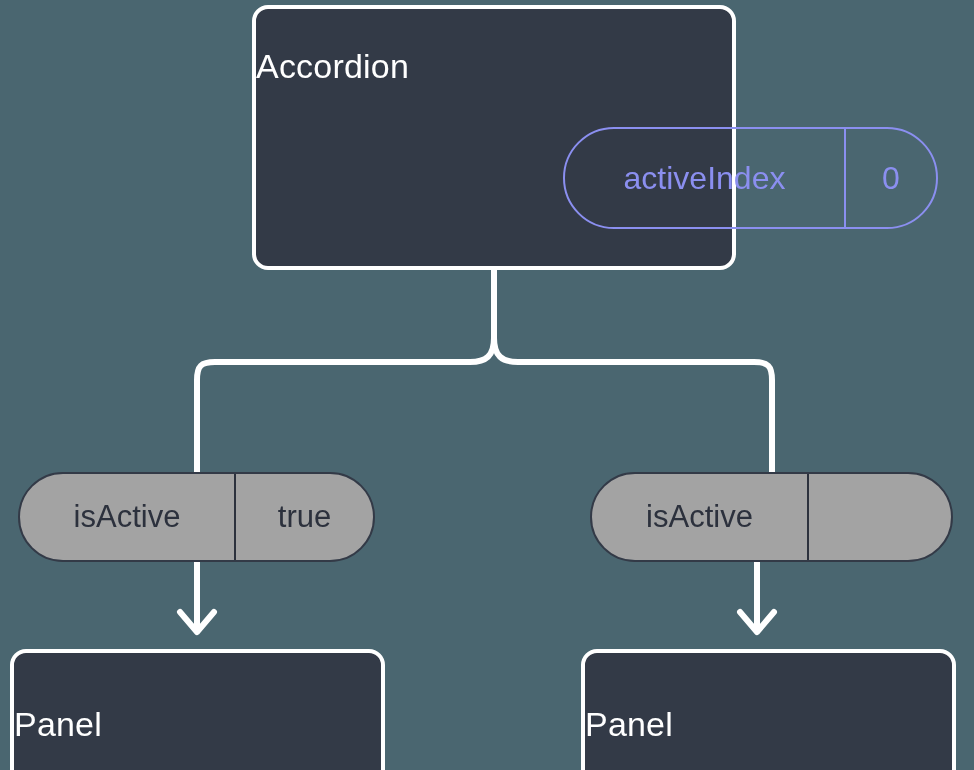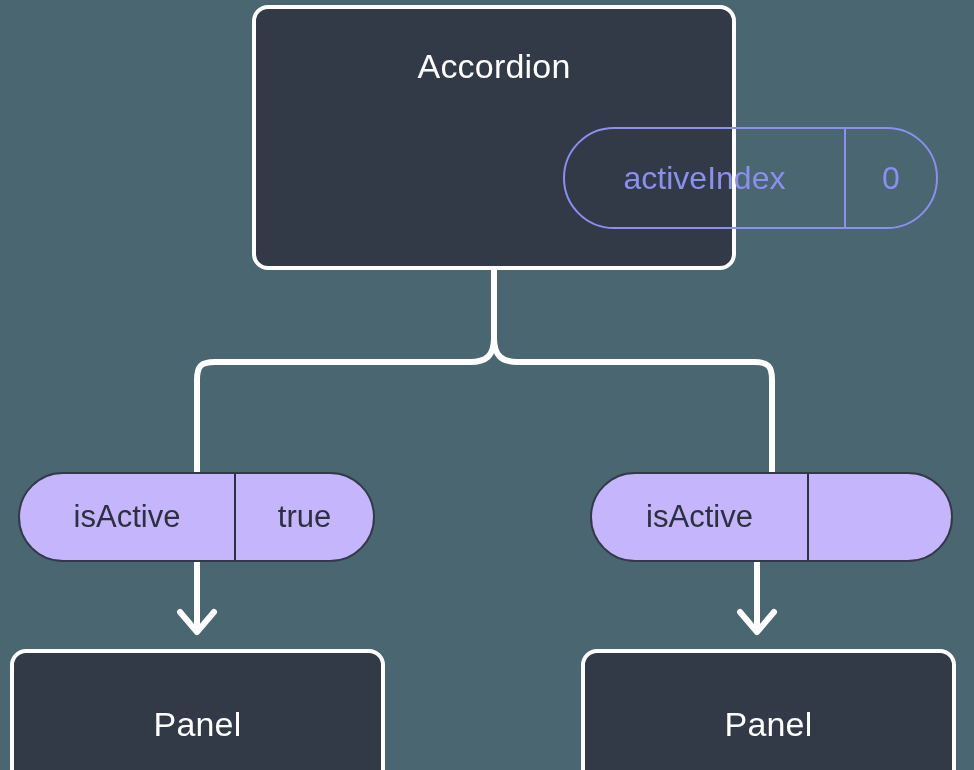--- a/index.html
+++ b/index.html
@@ -33,21 +33,21 @@
 
   
   .card {
     position: absolute;
     box-sizing: border-box;
     background: #333a47;
     border: 4px solid #ffffff;
     border-radius: 16px;
     display: flex;
     flex-direction: column;
-    align-items: center;
+    align-items: flex-start;
   }
   .card-title {
     color: #ffffff;
     font-size: 34px;
     font-weight: 400;
     letter-spacing: 0.2px;
     white-space: nowrap;
   }
 
   
@@ -98,21 +98,21 @@
   }
   .badge-outline .badge-val {
     flex: 1;
   }
 
   
   .badge-filled {
     position: absolute;
     box-sizing: border-box;
     height: 90px;
-    background: #c4b5fd;
+    background: #a3a3a3;
     border: 2px solid #333a47;
     border-radius: 45px;
     display: flex;
     align-items: stretch;
     overflow: hidden;
   }
   .badge-filled .badge-key,
   .badge-filled .badge-val {
     display: flex;
     align-items: center;

